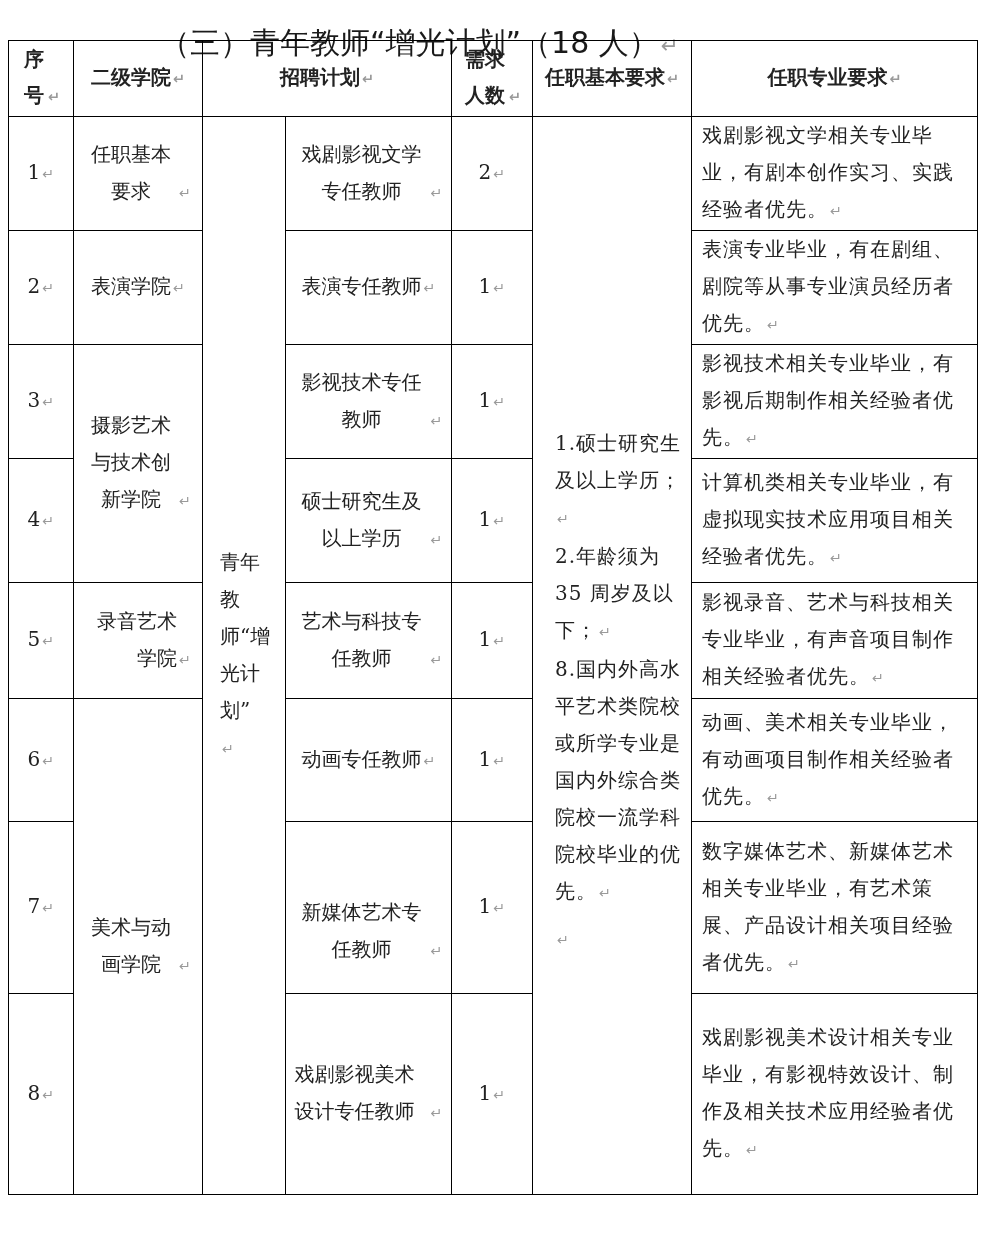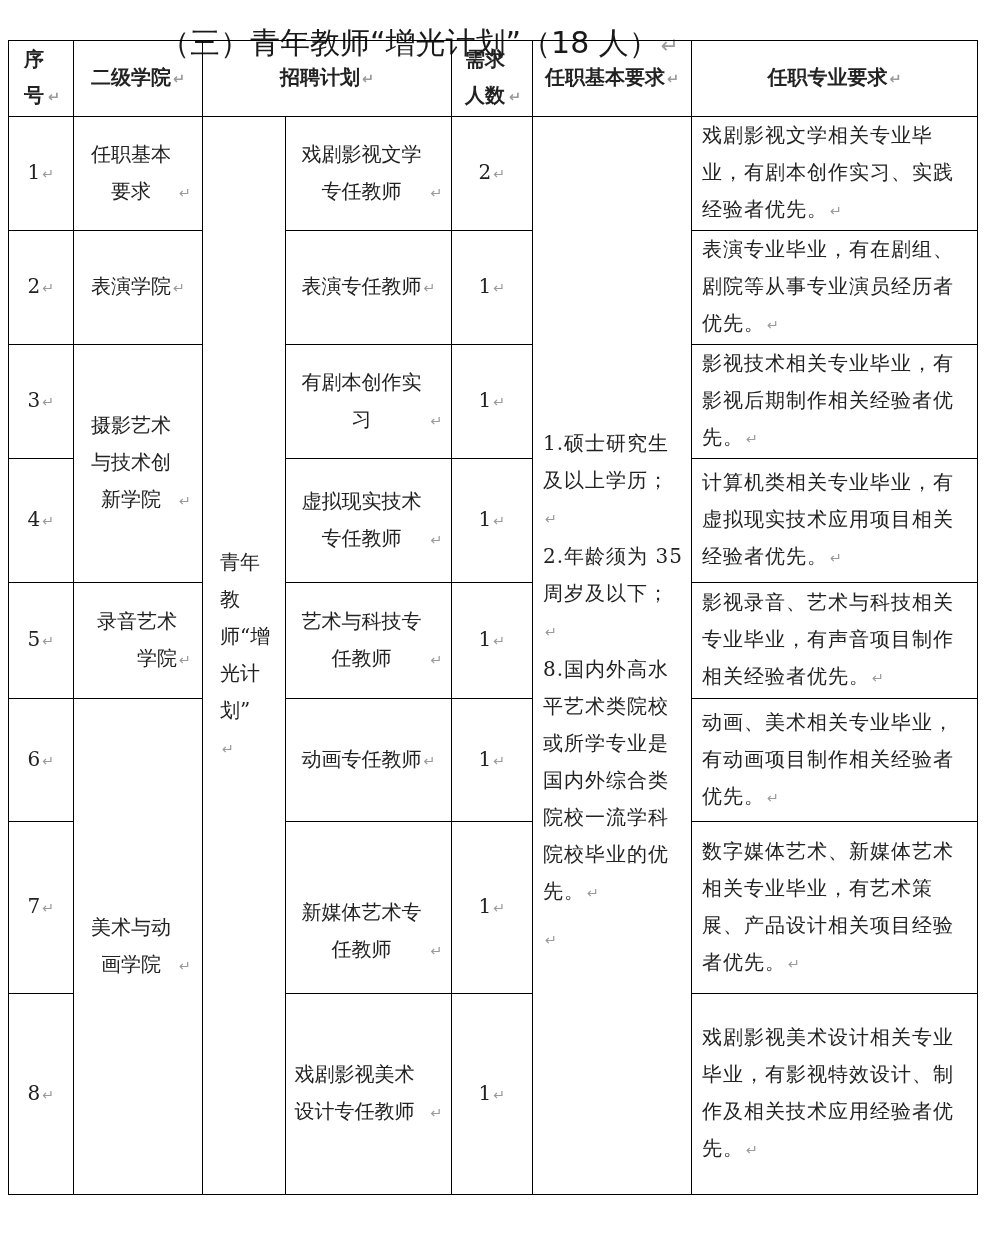--- a/index.html
+++ b/index.html
@@ -21,21 +21,21 @@
   }
   table.plan td {
     border: 1.5px solid #000000; padding: 0; vertical-align: middle;
     font-size: 20px; line-height: 37px; color: #222;
   }
   .c { text-align: center; }
   .hdr { font-weight: bold; color: #111; }
   .pad { padding: 0 6px !important; }
   .req { text-align: left; padding: 0 10px !important; letter-spacing: 1px; margin-top: 36px; }
   .basic { text-align: left; padding: 0 8px 0 10px !important; letter-spacing: 1px; vertical-align: top !important; }
-  .basic-inner { padding-top: 308px; }
+  .basic-inner { padding-top: 308px; margin-left: 12px; }
   .num { font-size: 20px; }
   .plan-cell { text-align: center; padding: 0 10px !important; }
   .vert { width: 48px; margin: 0 auto; text-align: left; }
   .ml { display: block; }
 </style>
 </head>
 <body>
 
 <div class="title"><span>（三）青年教师“增光计划”（18 人）</span><span class="mark">↵</span></div>
 
@@ -82,28 +82,28 @@
     <td class="c num"><span>2</span><span class="mark">↵</span></td>
     <td class="c pad"><span>表演学院</span><span class="mark">↵</span></td>
     <td class="c pad"><span>表演专任教师</span><span class="mark">↵</span></td>
     <td class="c num"><span>1</span><span class="mark">↵</span></td>
     <td class="req"><span>表演专业毕业，有在剧组、剧院等从事专业演员经历者优先。</span><span class="mark">↵</span></td>
   </tr>
 
   <tr style="height:112px">
     <td class="c num"><span>3</span><span class="mark">↵</span></td>
     <td class="c pad" rowspan="2"><span style="display:inline-block;width:92px;">摄影艺术与技术创新学院</span><span class="mark">↵</span></td>
-    <td class="c pad"><span style="display:inline-block;width:134px;">有剧本创作实习</span><span class="mark">↵</span></td>
+    <td class="c pad"><span style="display:inline-block;width:134px;">影视技术专任教师</span><span class="mark">↵</span></td>
     <td class="c num"><span>1</span><span class="mark">↵</span></td>
     <td class="req"><span>影视技术相关专业毕业，有影视后期制作相关经验者优先。</span><span class="mark">↵</span></td>
   </tr>
 
   <tr style="height:124px">
     <td class="c num"><span>4</span><span class="mark">↵</span></td>
-    <td class="c pad"><span style="display:inline-block;width:134px;">虚拟现实技术专任教师</span><span class="mark">↵</span></td>
+    <td class="c pad"><span style="display:inline-block;width:134px;">硕士研究生及以上学历</span><span class="mark">↵</span></td>
     <td class="c num"><span>1</span><span class="mark">↵</span></td>
     <td class="req"><span>计算机类相关专业毕业，有虚拟现实技术应用项目相关经验者优先。</span><span class="mark">↵</span></td>
   </tr>
 
   <tr style="height:116px">
     <td class="c num"><span>5</span><span class="mark">↵</span></td>
     <td class="c pad"><span style="display:inline-block;width:92px;text-align:right;">录音艺术学院</span><span class="mark">↵</span></td>
     <td class="c pad"><span style="display:inline-block;width:134px;">艺术与科技专任教师</span><span class="mark">↵</span></td>
     <td class="c num"><span>1</span><span class="mark">↵</span></td>
     <td class="req"><span>影视录音、艺术与科技相关专业毕业，有声音项目制作相关经验者优先。</span><span class="mark">↵</span></td>

